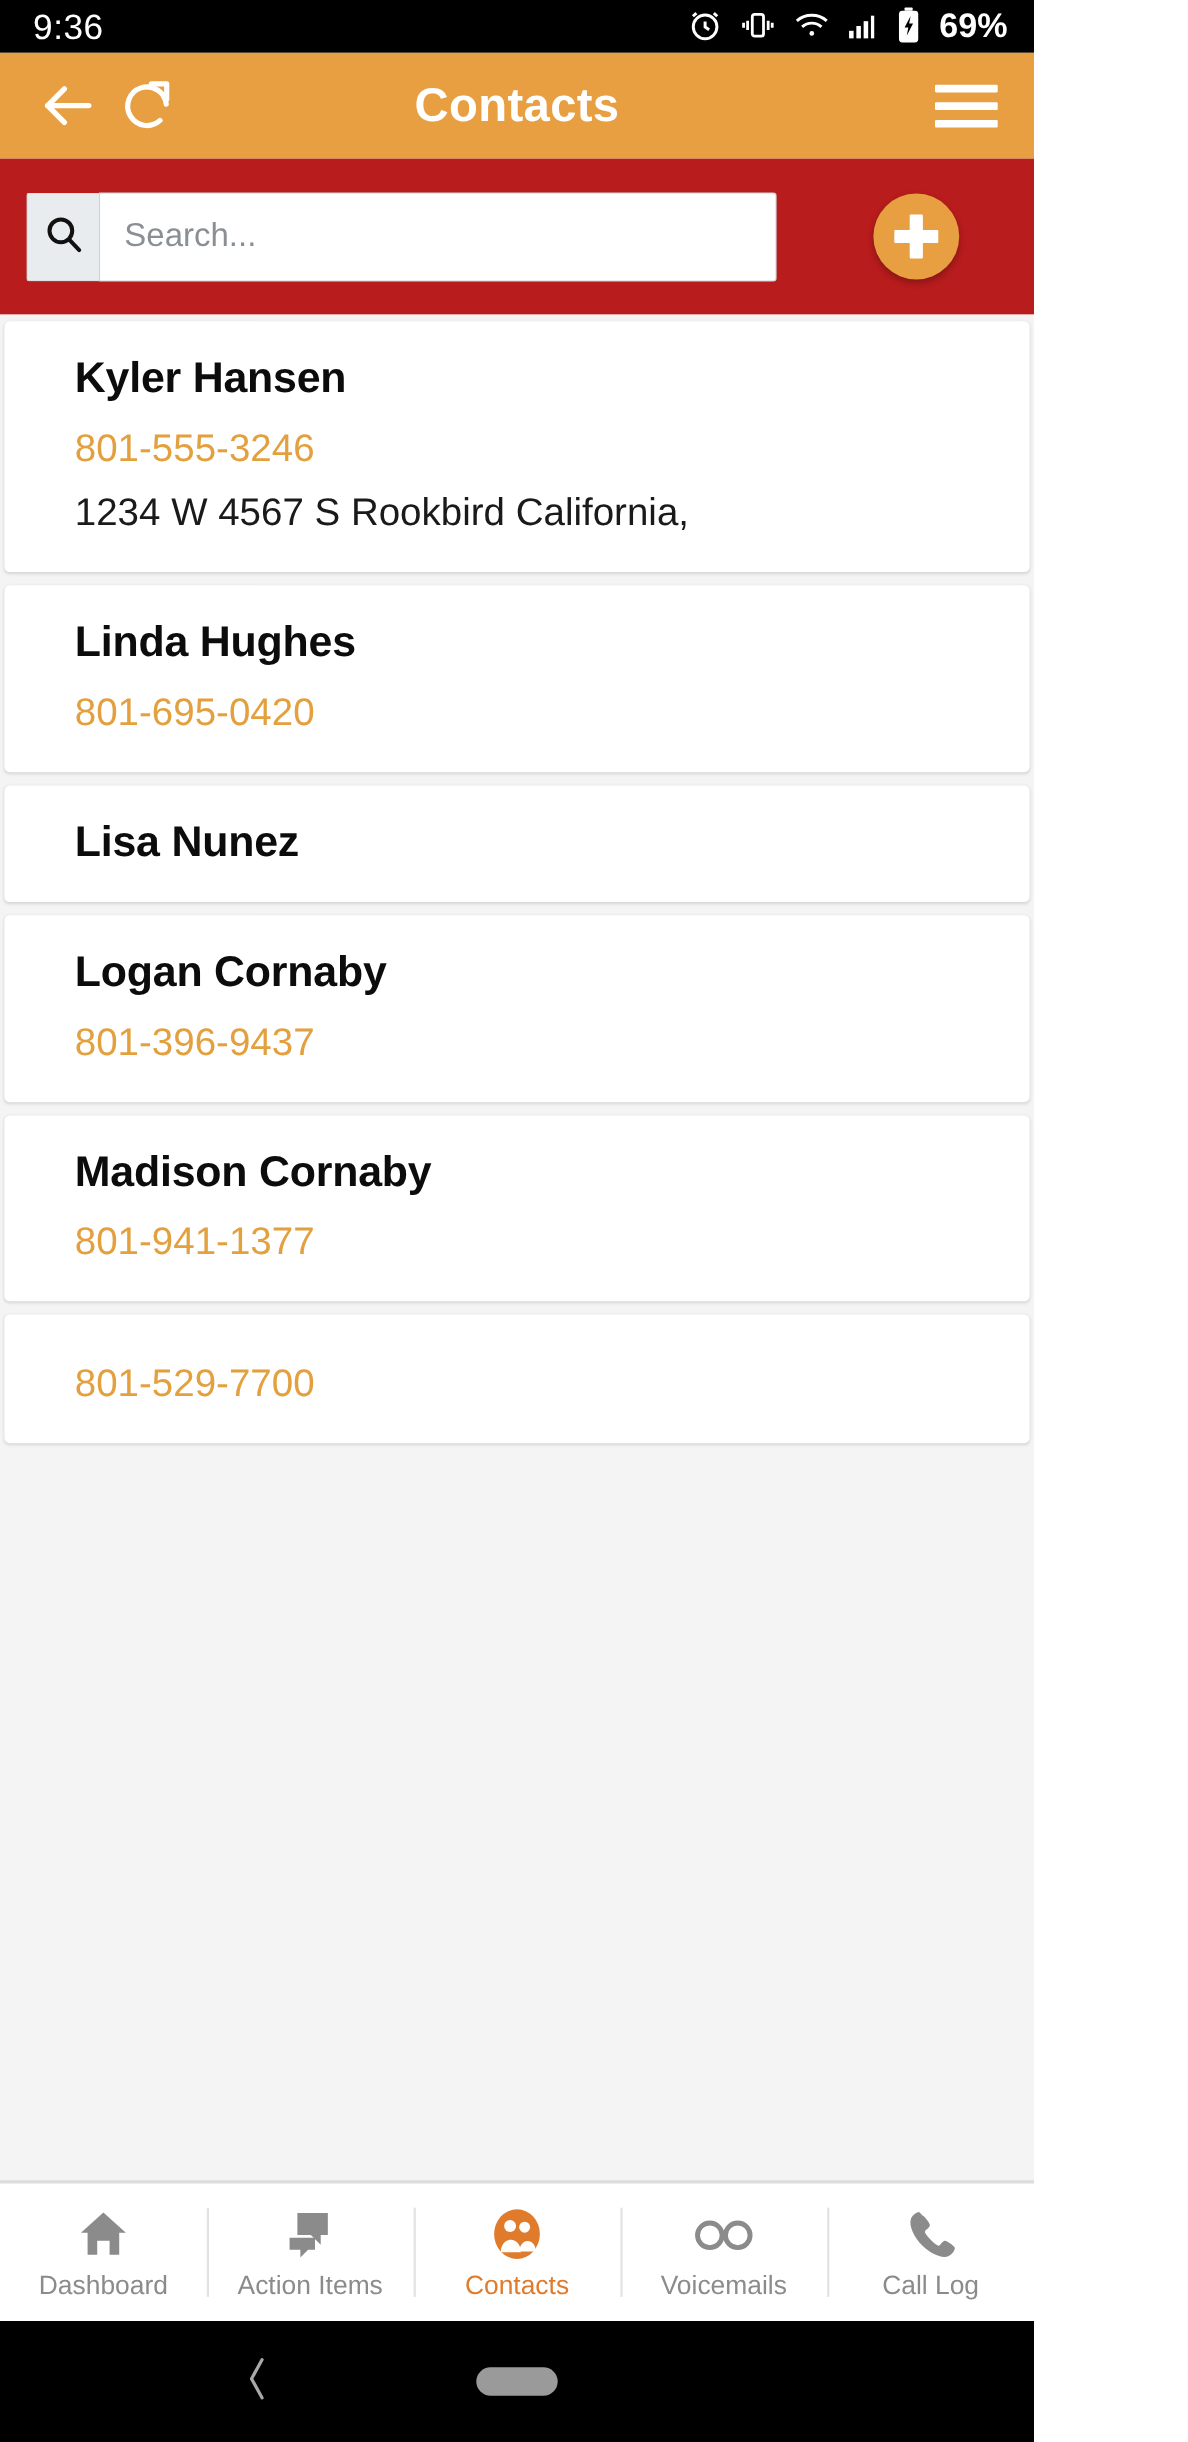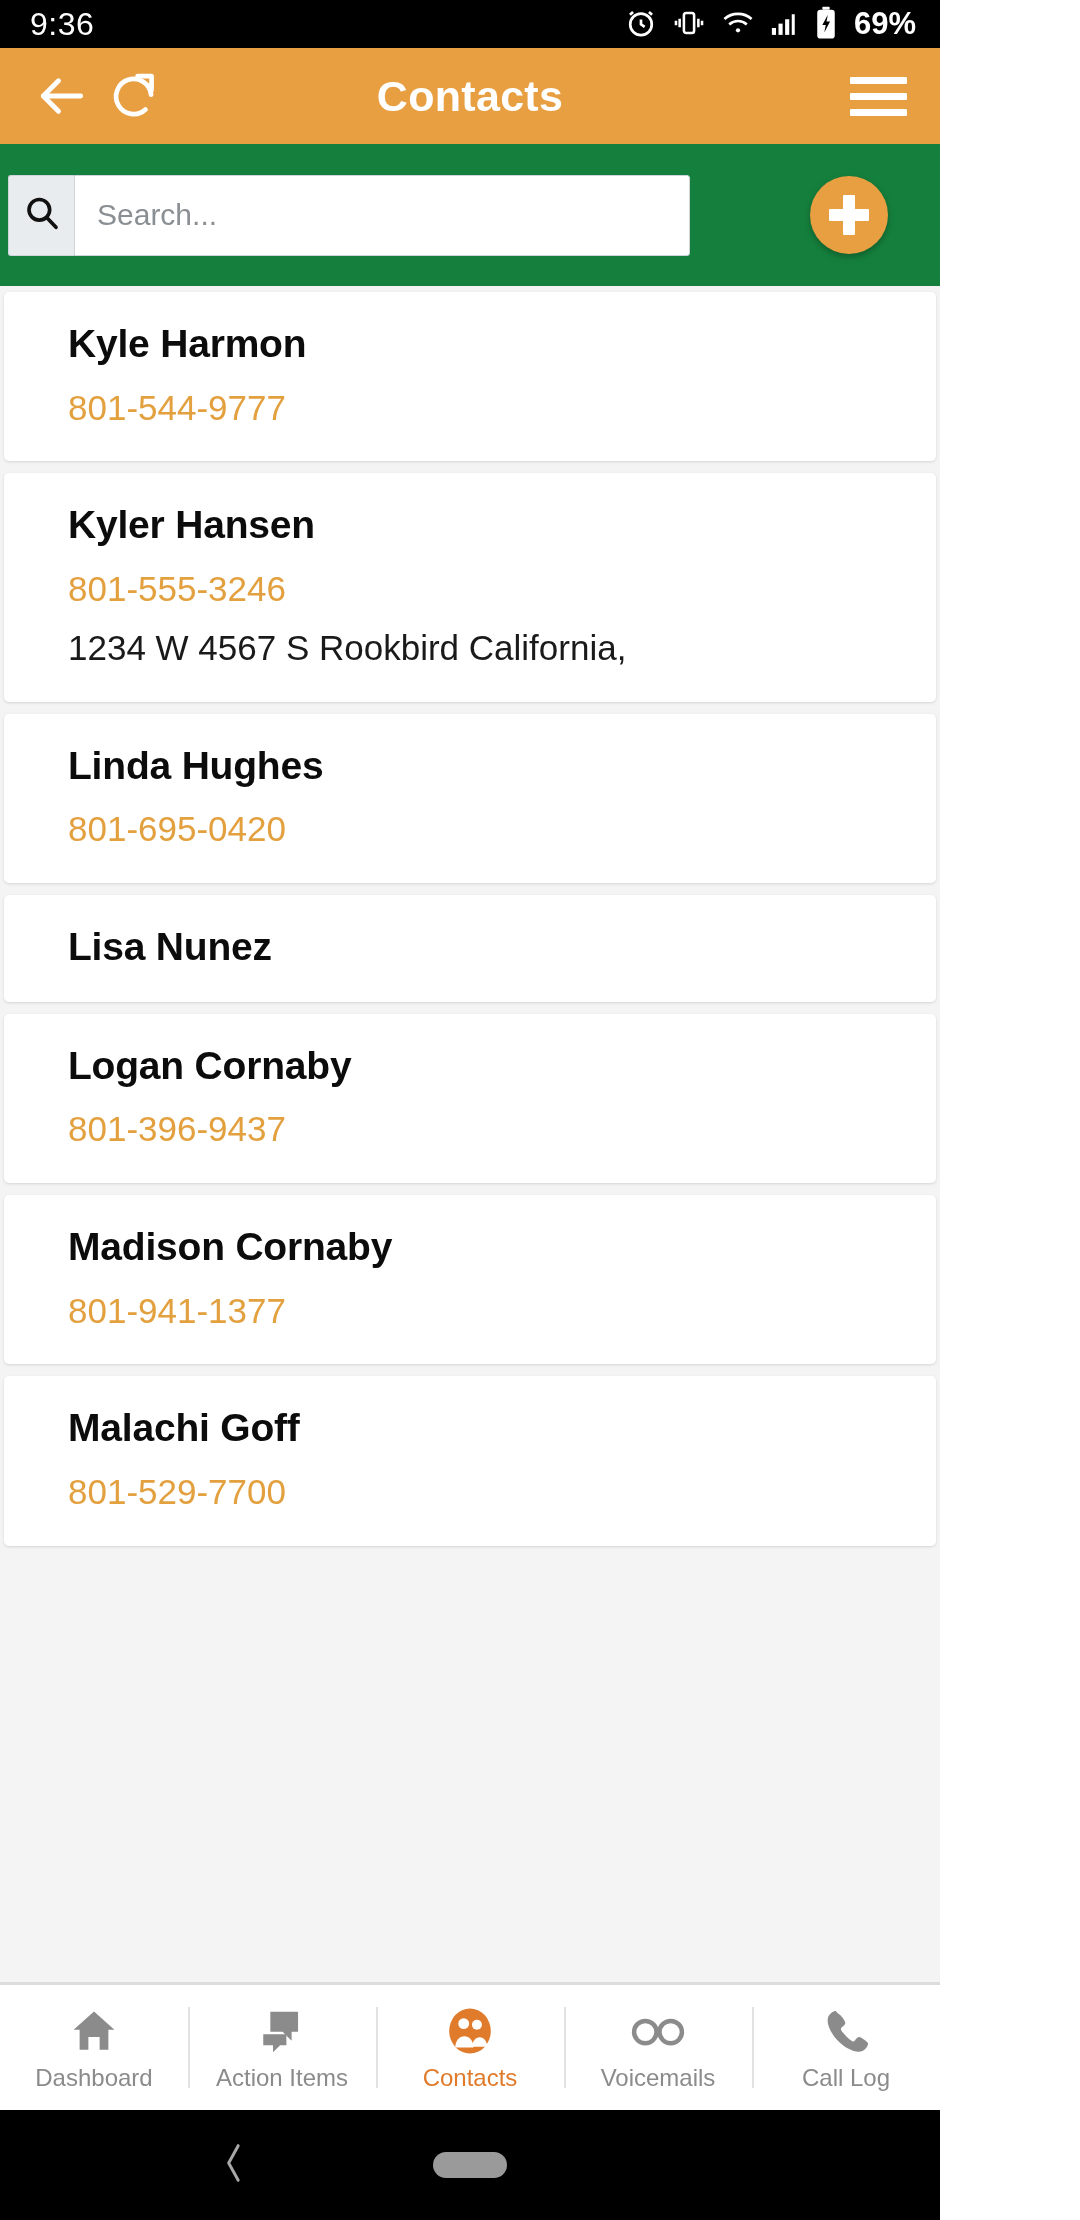--- a/index.html
+++ b/index.html
@@ -32,22 +32,22 @@
   .app-title {
     position:absolute; left:0; right:0; text-align:center;
     font-size:43px; font-weight:700; color:#fff; letter-spacing:.3px;
     pointer-events:none;
   }
   .hamburger { margin-left:auto; display:flex; flex-direction:column; gap:9px; width:72px; align-items:center; }
   .hamburger i { display:block; width:57px; height:7px; background:#fff; border-radius:1px; }
 
   
   .search-row {
-    flex:0 0 142px; background:#15803d;
-    display:flex; align-items:center; padding:0 8px;
+    flex:0 0 142px; background:#b91c1c;
+    display:flex; align-items:center; padding:0 24px;
   }
   .search-wrap { display:flex; width:682px; height:81px; }
   .search-icon-box {
     width:66px; flex:0 0 66px; background:#e9ecef;
     border:1px solid #ced4da; border-right:none;
     border-radius:3px 0 0 3px;
     display:flex; align-items:center; justify-content:center;
   }
   .search-input {
     flex:1; border:1px solid #ced4da; border-radius:0 3px 3px 0;
@@ -215,45 +215,40 @@
     </div>
     <div class="fab-wrap">
       <button class="fab">
         <span></span>
       </button>
     </div>
   </div>
 
   <div class="list" id="contact-list">
       <div class="card">
-        <div class="c-name">Kyle Harmon</div>
-        <div class="c-phone">801-544-9777</div>
-      </div>
-      <div class="card">
         <div class="c-name">Kyler Hansen</div>
         <div class="c-phone">801-555-3246</div>
         <div class="c-addr">1234 W 4567 S Rookbird California,</div>
       </div>
       <div class="card">
         <div class="c-name">Linda Hughes</div>
         <div class="c-phone">801-695-0420</div>
       </div>
       <div class="card">
         <div class="c-name">Lisa Nunez</div>
       </div>
       <div class="card">
         <div class="c-name">Logan Cornaby</div>
         <div class="c-phone">801-396-9437</div>
       </div>
       <div class="card">
         <div class="c-name">Madison Cornaby</div>
         <div class="c-phone">801-941-1377</div>
       </div>
       <div class="card">
-        <div class="c-name">Malachi Goff</div>
         <div class="c-phone">801-529-7700</div>
       </div>
     </div>
 
   <div class="tabbar" id="tabbar">
       <div class="tab">
         <span class="tab-icon">
           <svg width="50" height="50" viewBox="0 0 24 24" fill="#8b8b8b">
        <path d="M12 2.6 2.2 11.4h2.9V21h4.2v-6.1h5.4V21h4.2v-9.6h2.9z"></path>
      </svg>

